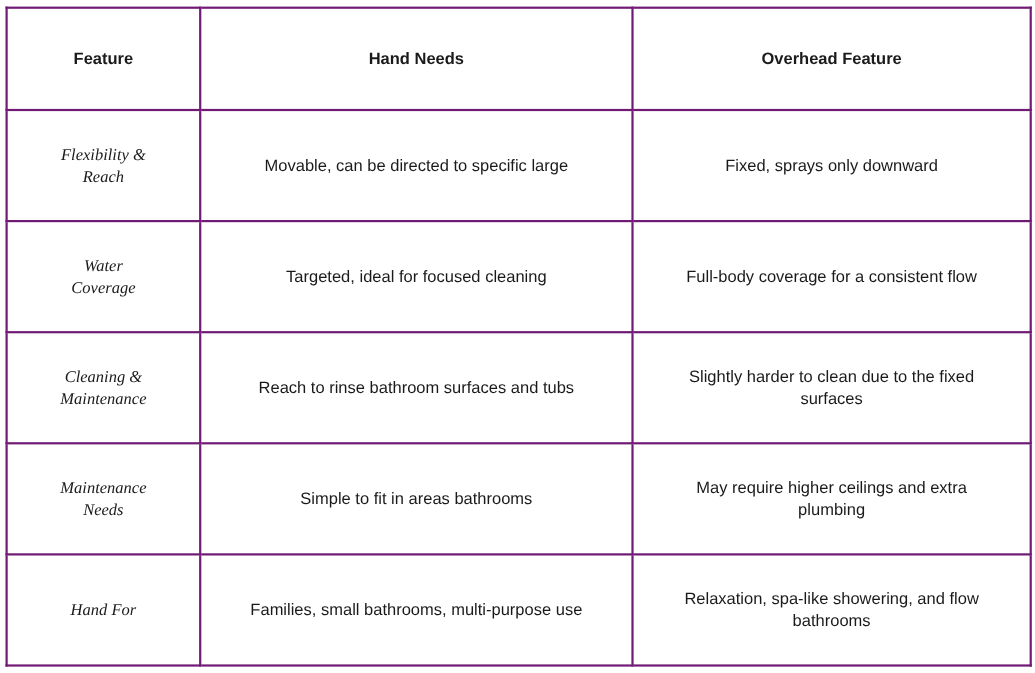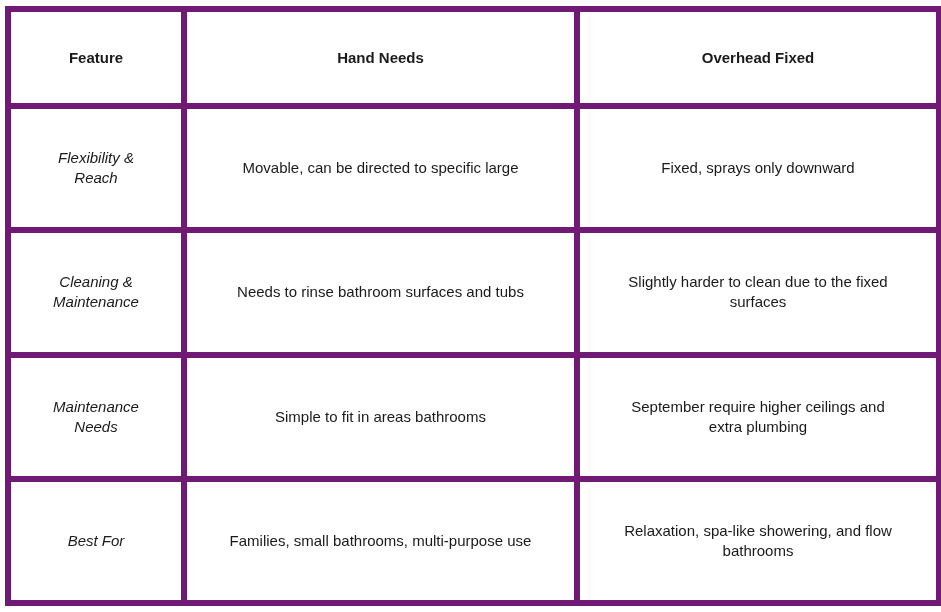--- a/index.html
+++ b/index.html
@@ -1,57 +1,62 @@
 <!DOCTYPE html>
 <html><head>
 <meta charset="utf-8">
 <style>
   html, body { margin: 0; padding: 0; background: #ffffff; }
   body { width: 941px; height: 612px; position: relative; overflow: hidden;
          font-family: "Liberation Sans", "DejaVu Sans", sans-serif; color: #1a1a1a; }
   table.cmp { position: absolute; left: 5px; top: 6px; width: 931px; height: 600px;
               border-collapse: collapse; table-layout: fixed; }
-  table.cmp td, table.cmp th { border: 6px solid #701a75; text-align: center; vertical-align: middle;
+  table.cmp td, table.cmp th { border: 2px solid #701a75; text-align: center; vertical-align: middle;
               padding: 0 40px; font-size: 15px; line-height: 20px; }
   table.cmp th { font-weight: bold; height: 91px; }
   table.cmp td { height: 99px; }
-  td.feat { font-style: italic; padding: 0 14px; }
+  td.feat { font-style: italic; padding: 0 14px; font-family: Liberation Serif, serif; }
   col.c1 { width: 176px; } col.c2 { width: 393px; } col.c3 { width: 362px; }
 </style>
 </head>
 <body>
 
 <table class="cmp">
   <colgroup>
       <col class="c1">
       <col class="c2">
       <col class="c3">
     </colgroup>
   <thead>
     <tr>
       <th>Feature</th>
       <th>Hand Needs</th>
-      <th>Overhead Fixed</th>
+      <th>Overhead Feature</th>
     </tr>
   </thead>
   <tbody>
     <tr>
       <td class="feat">Flexibility &amp; Reach</td>
       <td>Movable, can be directed to specific large</td>
       <td>Fixed, sprays only downward</td>
     </tr>
     <tr>
+      <td class="feat">Water Coverage</td>
+      <td>Targeted, ideal for focused cleaning</td>
+      <td>Full-body coverage for a consistent flow</td>
+    </tr>
+    <tr>
       <td class="feat">Cleaning &amp; Maintenance</td>
-      <td>Needs to rinse bathroom surfaces and tubs</td>
+      <td>Reach to rinse bathroom surfaces and tubs</td>
       <td>Slightly harder to clean due to the fixed surfaces</td>
     </tr>
     <tr>
       <td class="feat">Maintenance Needs</td>
       <td>Simple to fit in areas bathrooms</td>
-      <td>September require higher ceilings and extra plumbing</td>
+      <td>May require higher ceilings and extra plumbing</td>
     </tr>
     <tr>
-      <td class="feat">Best For</td>
+      <td class="feat">Hand For</td>
       <td>Families, small bathrooms, multi-purpose use</td>
       <td>Relaxation, spa-like showering, and flow bathrooms</td>
     </tr>
   </tbody>
 </table>
 
 </body></html>

